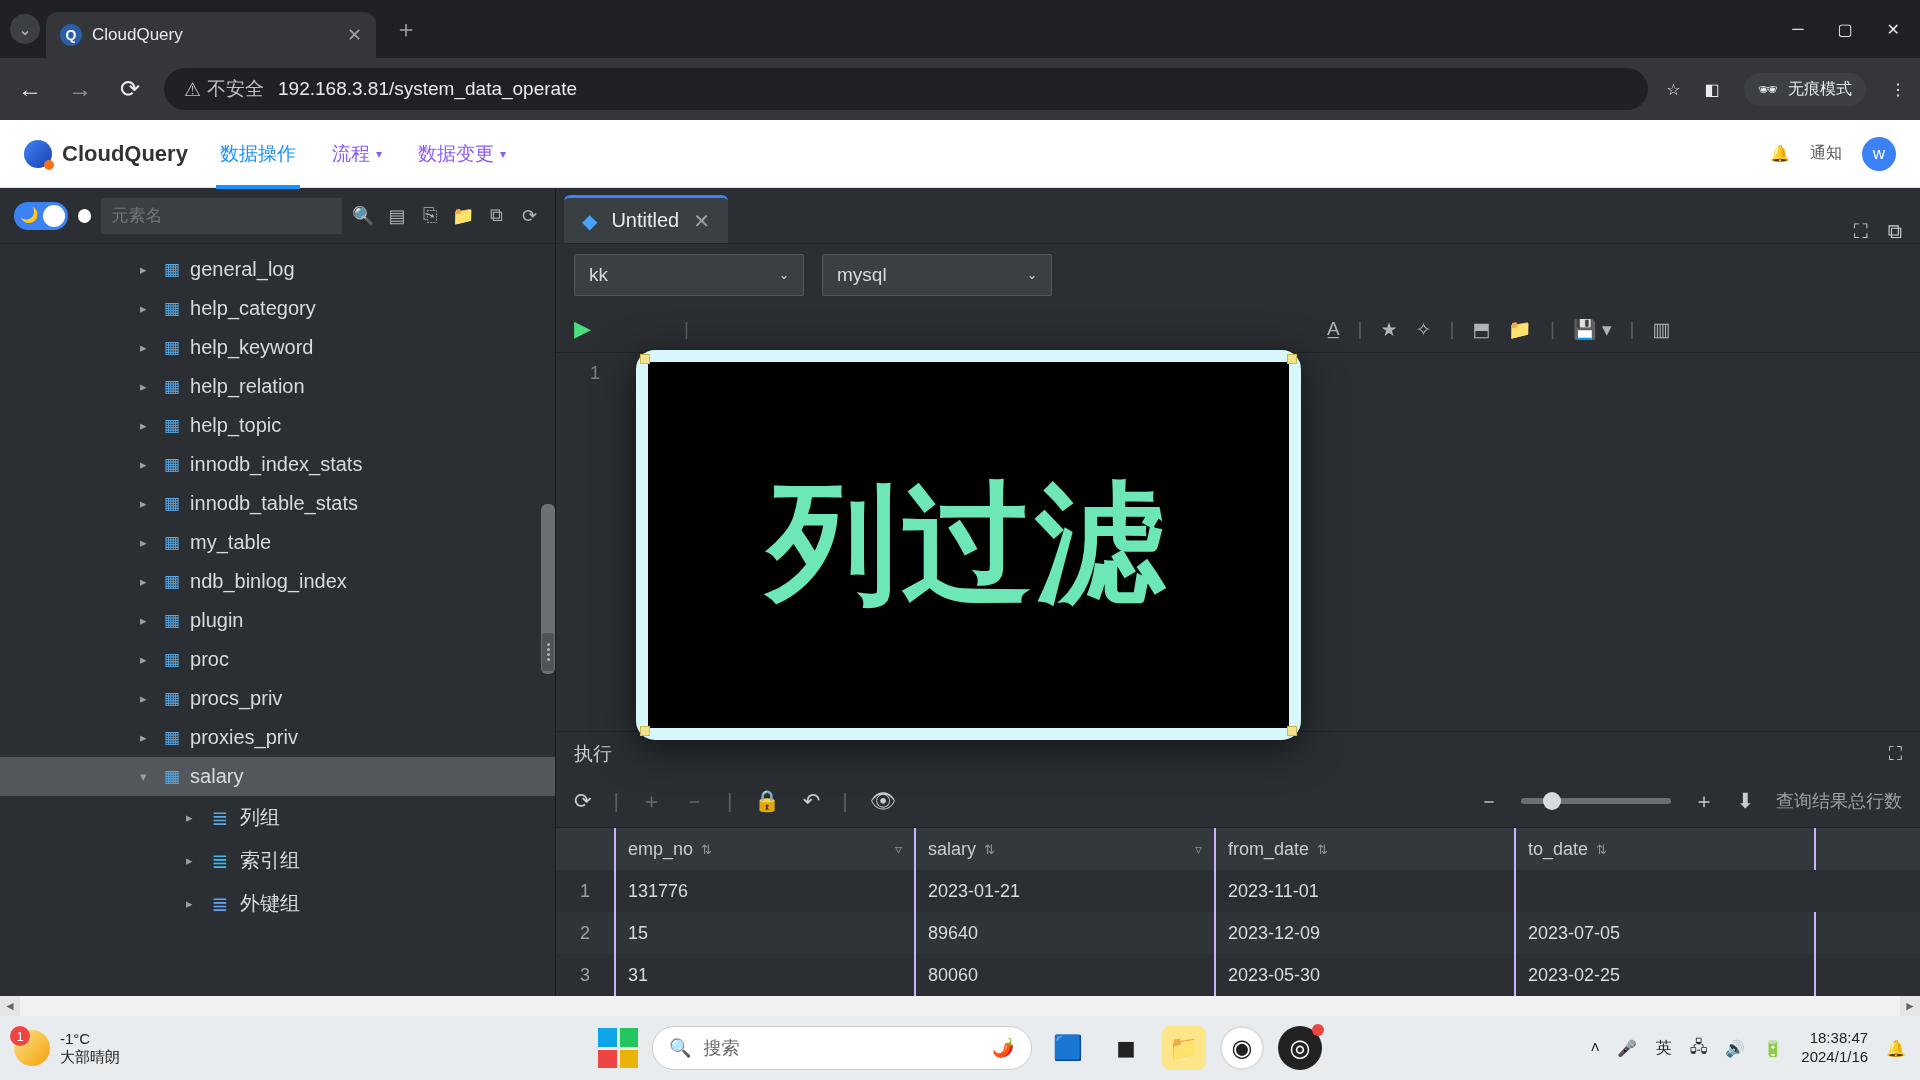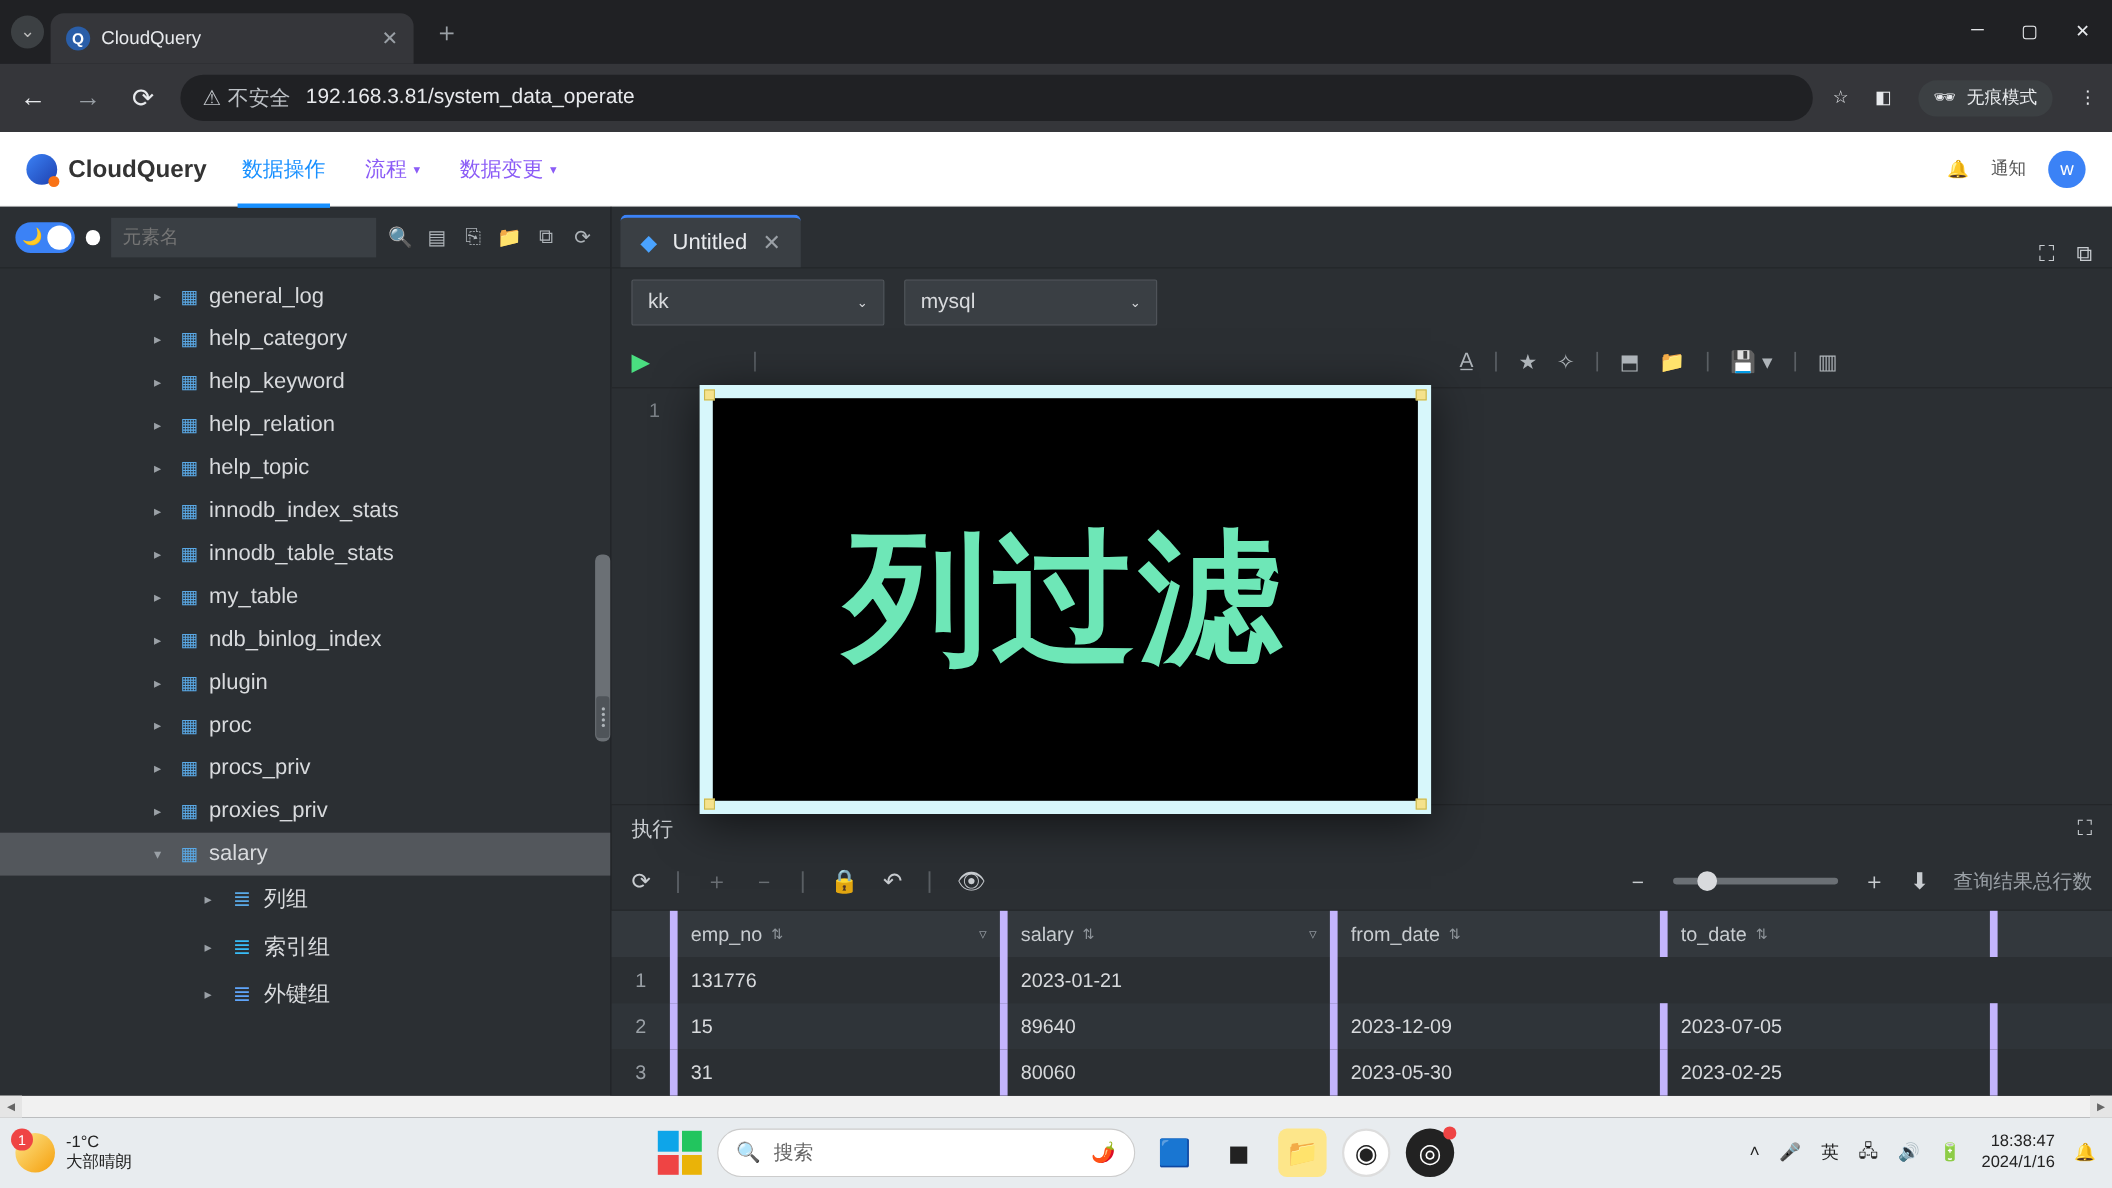--- a/index.html
+++ b/index.html
@@ -82,29 +82,29 @@
 
 .result-toolbar { height: 52px; display: flex; align-items: center; gap: 22px; padding: 0 18px; color: #c8ccd0; font-size: 21px; }
 .rt-dim { color: #6b7075; }
 .slider { width: 150px; height: 6px; background: #6b7075; border-radius: 3px; position: relative; }
 .slider::after { content: ""; width: 18px; height: 18px; background: #d8dadd; border-radius: 50%; position: absolute; left: 22px; top: -6px; }
 .rt-label { margin-left: auto; color: #9aa0a6; font-size: 18px; }
 
 .grid { border-top: 1px solid #232629; }
 .grid-head, .grid-row { display: grid; grid-template-columns: 60px 300px 300px 300px 300px; align-items: center; height: 42px; }
 .grid-head { background: #33383d; color: #c8ccd0; font-size: 18px; }
-.grid-head .cell, .grid-row .cell { padding: 0 12px; border-right: 7px solid #c4b5fd; height: 100%; display: flex; align-items: center; gap: 8px; }
+.grid-head .cell, .grid-row .cell { padding: 0 12px; border-right: 2px solid #c4b5fd; height: 100%; display: flex; align-items: center; gap: 8px; }
 .grid-head .sort { font-size: 13px; color: #8e949a; }
 .grid-head .filter { margin-left: auto; font-size: 14px; color: #8e949a; }
 .grid-row { background: #2b2f33; color: #d8dadd; font-size: 18px; }
 .grid-row:nth-child(even) { background: #2f3439; }
 .grid-row .rownum { color: #9aa0a6; justify-content: center; }
 
 
-.overlay { position: absolute; left: 636px; top: 350px; width: 665px; height: 390px; background: #d7f7fb; padding: 12px; box-shadow: 0 8px 40px rgba(0,0,0,.6); }
+.overlay { position: absolute; left: 636px; top: 350px; width: 665px; height: 390px; background: #d7f7fb; padding: 12px; box-shadow: 0 8px 40px rgba(0,0,0,.6); border-radius: 19px; }
 .overlay-inner { width: 100%; height: 100%; background: #000; display: flex; align-items: center; justify-content: center; }
 .overlay-text { font-size: 130px; font-weight: 700; color: #6ee7b7; letter-spacing: 4px; }
 .corner { position: absolute; width: 10px; height: 10px; background: #f5e28c; border: 1px solid #c9b84f; }
 .corner.tl { left: 4px; top: 4px; } .corner.tr { right: 4px; top: 4px; }
 .corner.bl { left: 4px; bottom: 4px; } .corner.br { right: 4px; bottom: 4px; }
 
 
 .hscroll { height: 20px; background: #f1f1f1; display: flex; align-items: center; }
 .hscroll .arrow { width: 20px; height: 20px; background: #e5e5e5; color: #666; display: flex; align-items: center; justify-content: center; font-size: 12px; }
 .hscroll .track { flex: 1; }
@@ -401,20 +401,21 @@
         <div class="cell">
             <span>to_date</span>
             <span class="sort">⇅</span>
           </div>
       </div>
       <div id="grid-body">
           <div class="grid-row">
             <div class="cell rownum">1</div>
             <div class="cell">131776</div>
             <div class="cell">2023-01-21</div>
+            <div class="cell">2023-11-01</div>
           </div>
           <div class="grid-row">
             <div class="cell rownum">2</div>
             <div class="cell">15</div>
             <div class="cell">89640</div>
             <div class="cell">2023-12-09</div>
             <div class="cell">2023-07-05</div>
           </div>
           <div class="grid-row">
             <div class="cell rownum">3</div>

